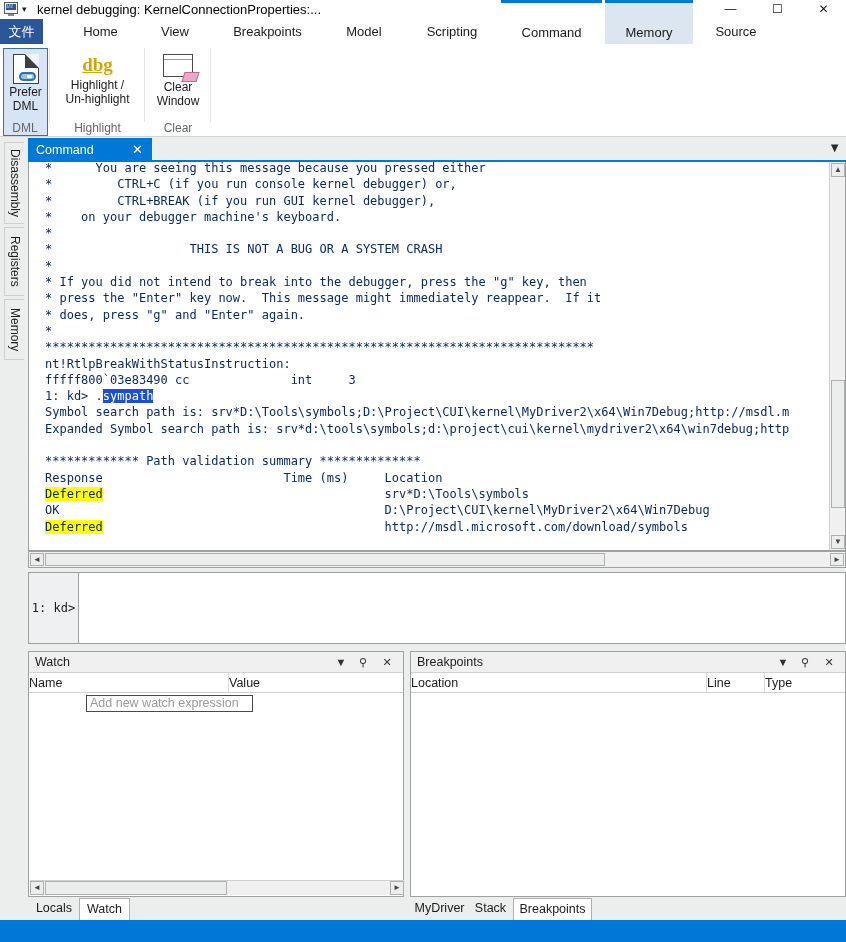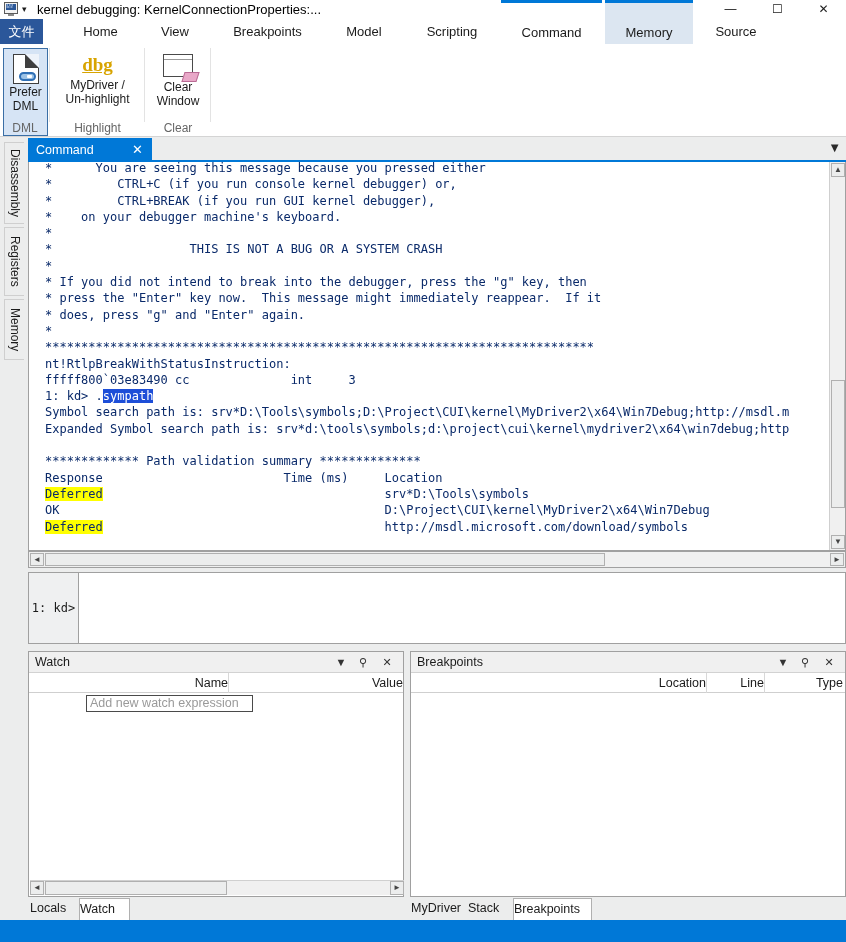--- a/index.html
+++ b/index.html
@@ -257,23 +257,22 @@
   .panel-head .hbtn {
     position: absolute; top: 0; height: 21px; line-height: 21px;
     font-size: 11px; color: #333; text-align: center; width: 16px;
   }
   .colhead {
     position: absolute; left: 0; top: 21px; right: 0; height: 20px;
     background: #ffffff; border-bottom: 1px solid #cfcfcf;
   }
   .colhead .ch {
     position: absolute; top: 0; height: 20px; line-height: 20px;
-    font-size: 12.5px; color: #1b1b1b; text-align: right;
+    font-size: 12.5px; color: #1b1b1b; text-align: left;
     border-right: 1px solid #d8d8d8;
-    padding-left: 8px;
   }
   .watch-placeholder {
     position: absolute; left: 57px; top: 43px;
     width: 167px; height: 17px;
     border: 1px solid #4a4a4a; background: #ffffff;
     font-size: 12.5px; color: #9a9a9a; line-height: 15px; padding-left: 3px;
   }
   .panel-hscroll {
     position: absolute; left: 1px; bottom: 1px; height: 15px;
     background: #f0f0f0; border-top: 1px solid #d0d0d0;
@@ -285,21 +284,21 @@
   }
   .panel-hscroll .thumb {
     position: absolute; top: 0; height: 14px;
     background: #eceded; border: 1px solid #b0b0b0;
   }
 
   
   .btabs { position: absolute; top: 898px; height: 22px; }
   .btab {
     position: absolute; top: 0; height: 22px; line-height: 21px;
-    font-size: 12.5px; color: #1b1b1b; text-align: left;
+    font-size: 12.5px; color: #1b1b1b; text-align: center;
     background: transparent;
   }
   .btab.active { background: #ffffff; border: 1px solid #b0b0b0; border-bottom: none; }
 
   
   .taskbar {
     position: absolute; left: 0; bottom: 0; width: 846px; height: 22px;
     background: #0078d7;
   }
 </style>
@@ -356,21 +355,21 @@
         <div class="cap">Prefer</div>
         <div class="cap">DML</div>
       </div>
       <div class="sep"></div>
       <div class="rgroup-label">DML</div>
     </div>
 
     <div class="rgroup" style="left:50px;width:95px;">
       <div class="rbtn" style="left:2px;width:91px;height:74px;">
         <div class="ico-dbg">dbg</div>
-        <div class="cap">MyDriver /</div>
+        <div class="cap">Highlight /</div>
         <div class="cap">Un-highlight</div>
       </div>
       <div class="sep"></div>
       <div class="rgroup-label">Highlight</div>
     </div>
 
     <div class="rgroup" style="left:145px;width:66px;">
       <div class="rbtn" style="left:2px;width:62px;height:74px;">
         <div class="ico">
           <div class="ico-win">

